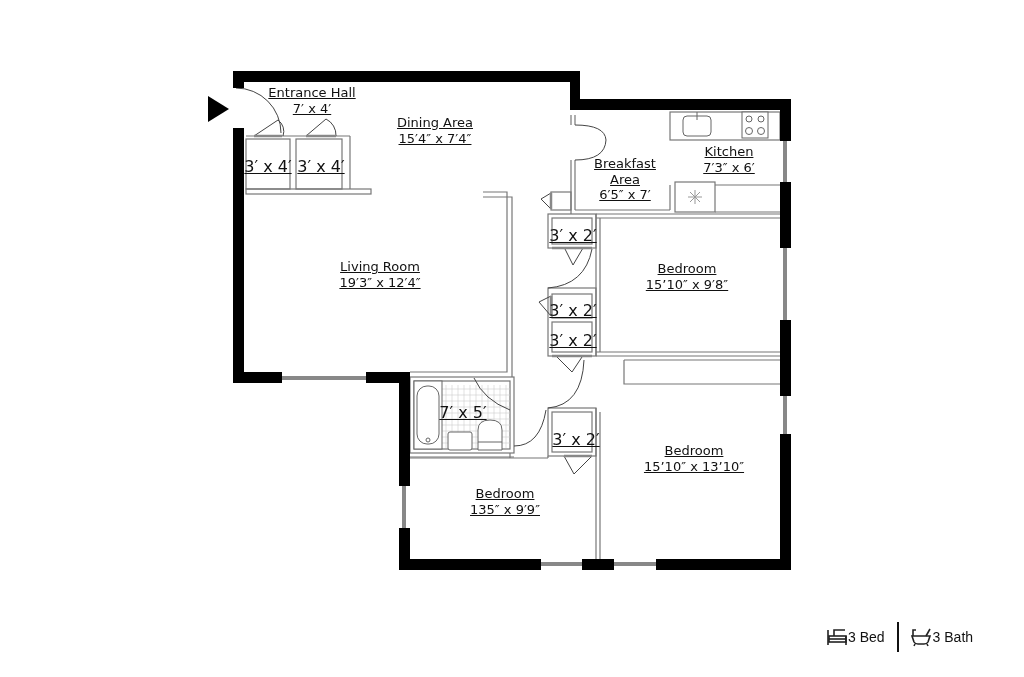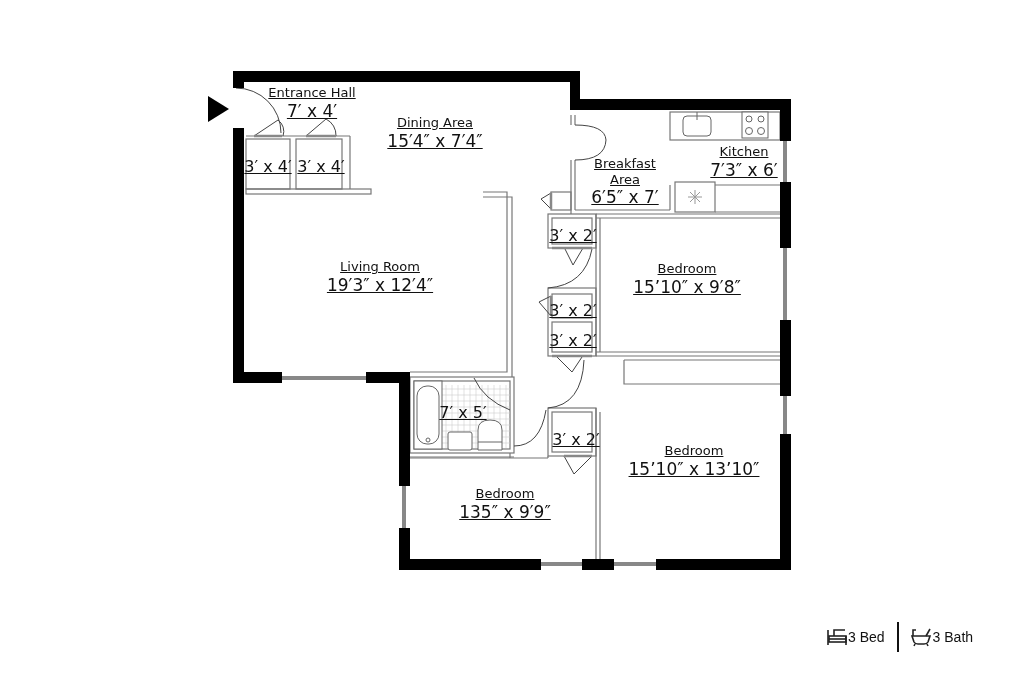--- a/index.html
+++ b/index.html
@@ -1,20 +1,20 @@
 <!DOCTYPE html>
 <html><head>
 <meta charset="utf-8">
 <style>
   html, body { margin:0; padding:0; background:#ffffff; }
   body { width:1024px; height:677px; position:relative; overflow:hidden; font-family:"DejaVu Sans", sans-serif; }
   #plan { position:absolute; left:0; top:0; width:1024px; height:677px; }
   .lbl { position:absolute; transform:translateX(-50%); text-align:center; color:#111; white-space:nowrap; line-height:1.2;text-decoration:underline; }
   .room-name { font-size:13px; }
-  .room-dim { font-size:17px; }
+  .room-dim { font-size:13px; }
   .closet { font-size:16px; }
   .footer { position:absolute; left:826px; top:622px; height:30px; display:flex; align-items:center; font-family:"Liberation Sans", sans-serif; font-size:14px; color:#111; }
   .footer .item { display:flex; align-items:center; }
   .footer .sep { width:2px; height:30px; background:#111; margin:0 10px 0 12px; }
   .footer svg { display:block; }
 </style>
 </head>
 <body>
 
 <svg id="plan" viewBox="0 0 1024 677" xmlns="http://www.w3.org/2000/svg">
@@ -203,21 +203,21 @@
   </div>
   <div class="lbl" style="left:435px;top:115px;">
     <div class="room-name">Dining Area</div>
     <div class="room-dim">15′4″ x 7′4″</div>
   </div>
   <div class="lbl" style="left:625px;top:156px;">
     <div class="room-name" style="white-space:pre-line;">Breakfast
 Area</div>
     <div class="room-dim">6′5″ x 7′</div>
   </div>
-  <div class="lbl" style="left:744px;top:144px;">
+  <div class="lbl" style="left:729px;top:144px;">
     <div class="room-name">Kitchen</div>
     <div class="room-dim">7′3″ x 6′</div>
   </div>
   <div class="lbl" style="left:380px;top:259px;">
     <div class="room-name">Living Room</div>
     <div class="room-dim">19′3″ x 12′4″</div>
   </div>
   <div class="lbl" style="left:687px;top:261px;">
     <div class="room-name">Bedroom</div>
     <div class="room-dim">15’10″ x 9′8″</div>

